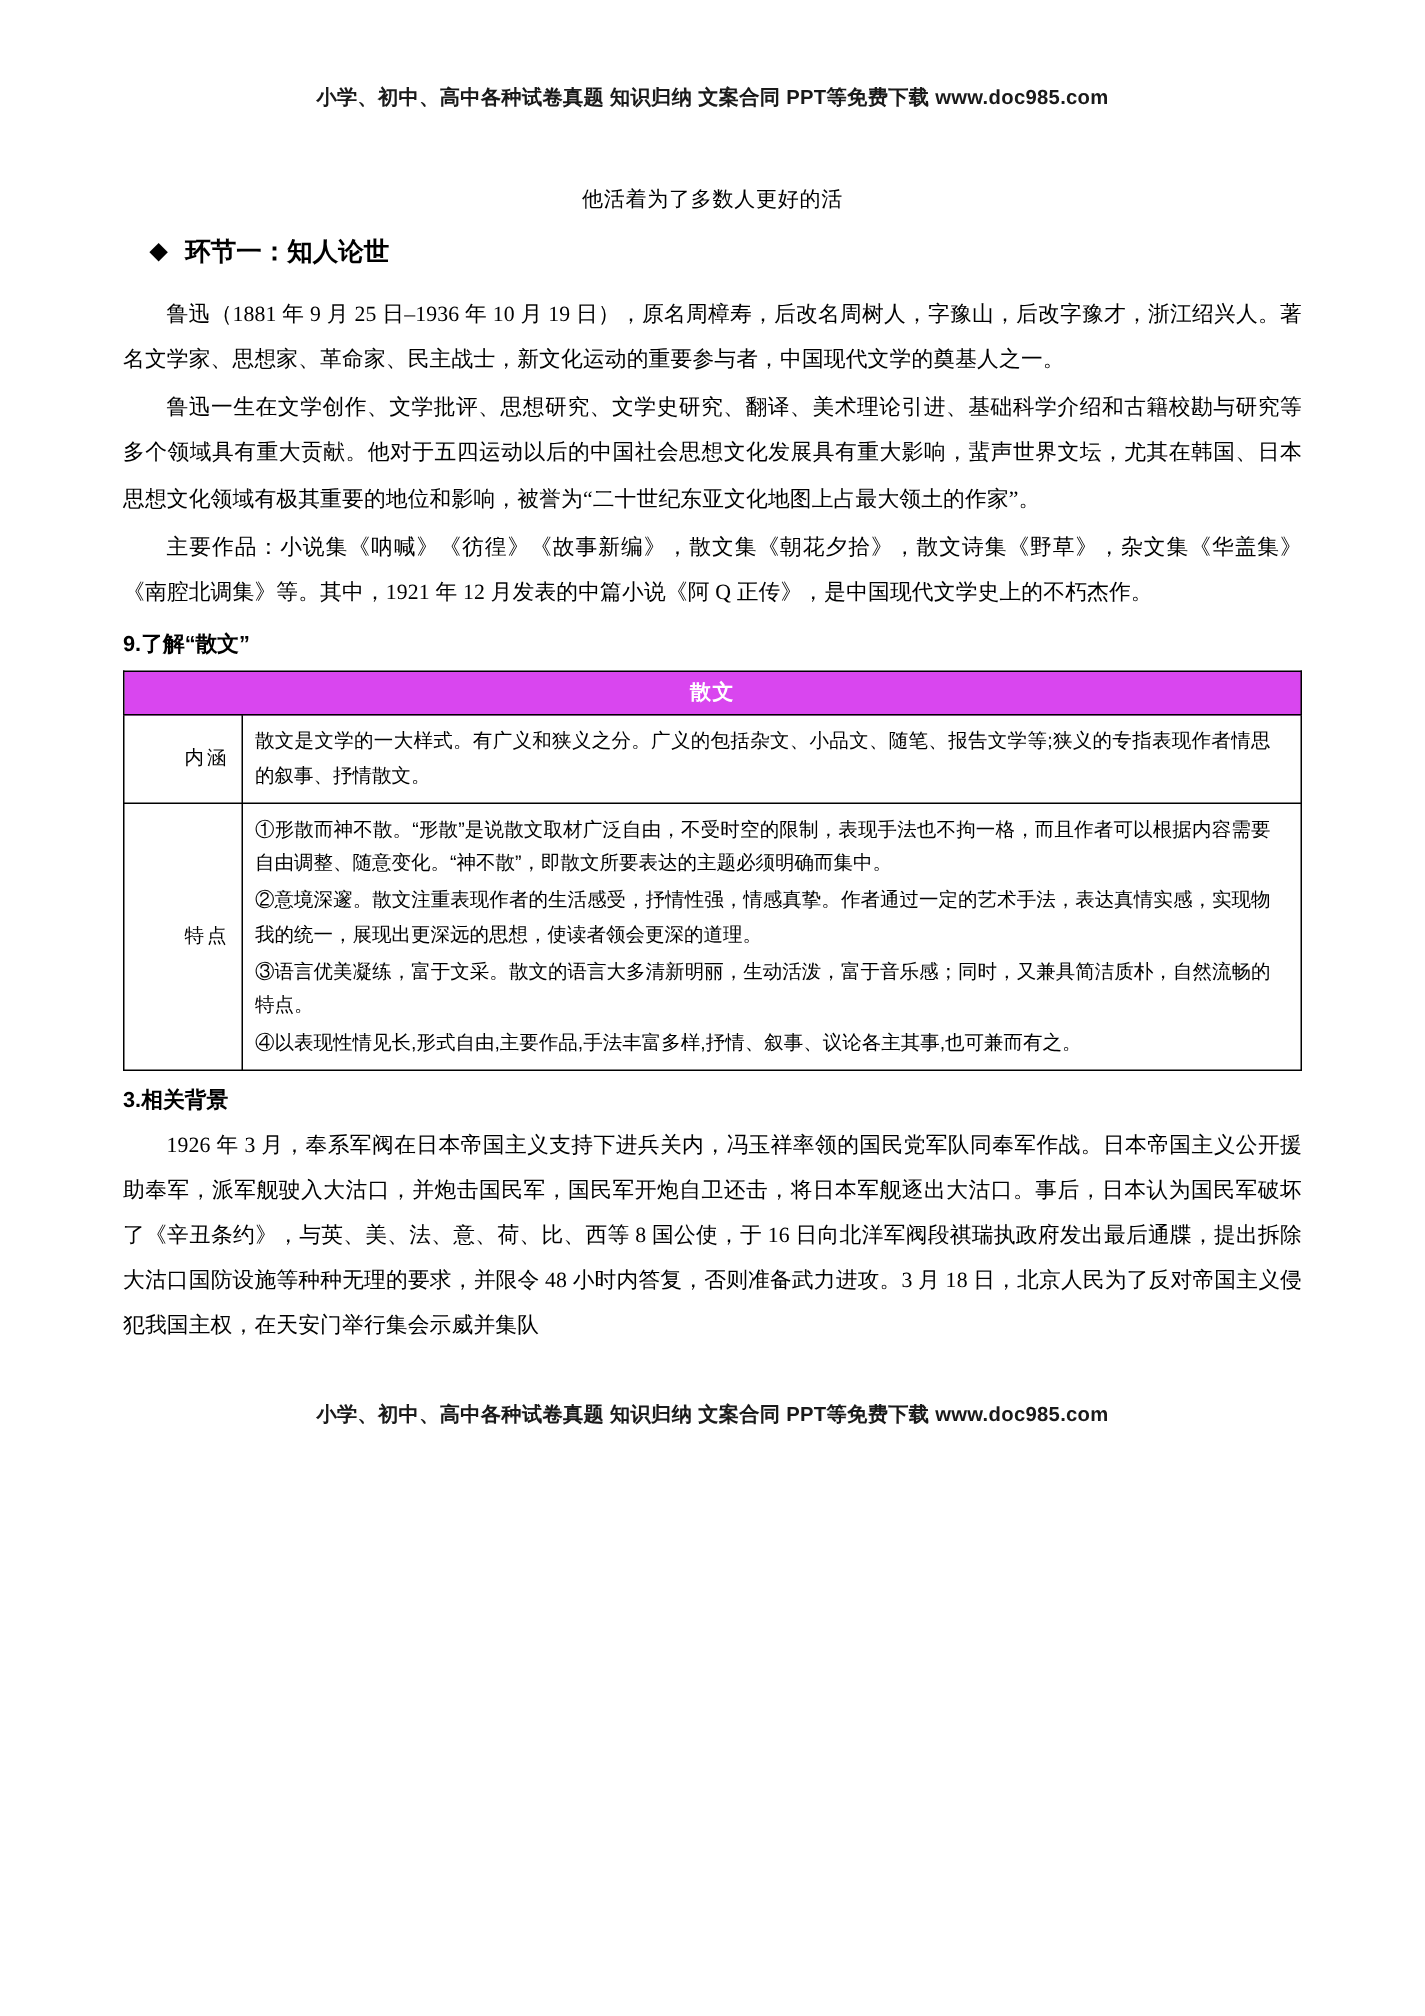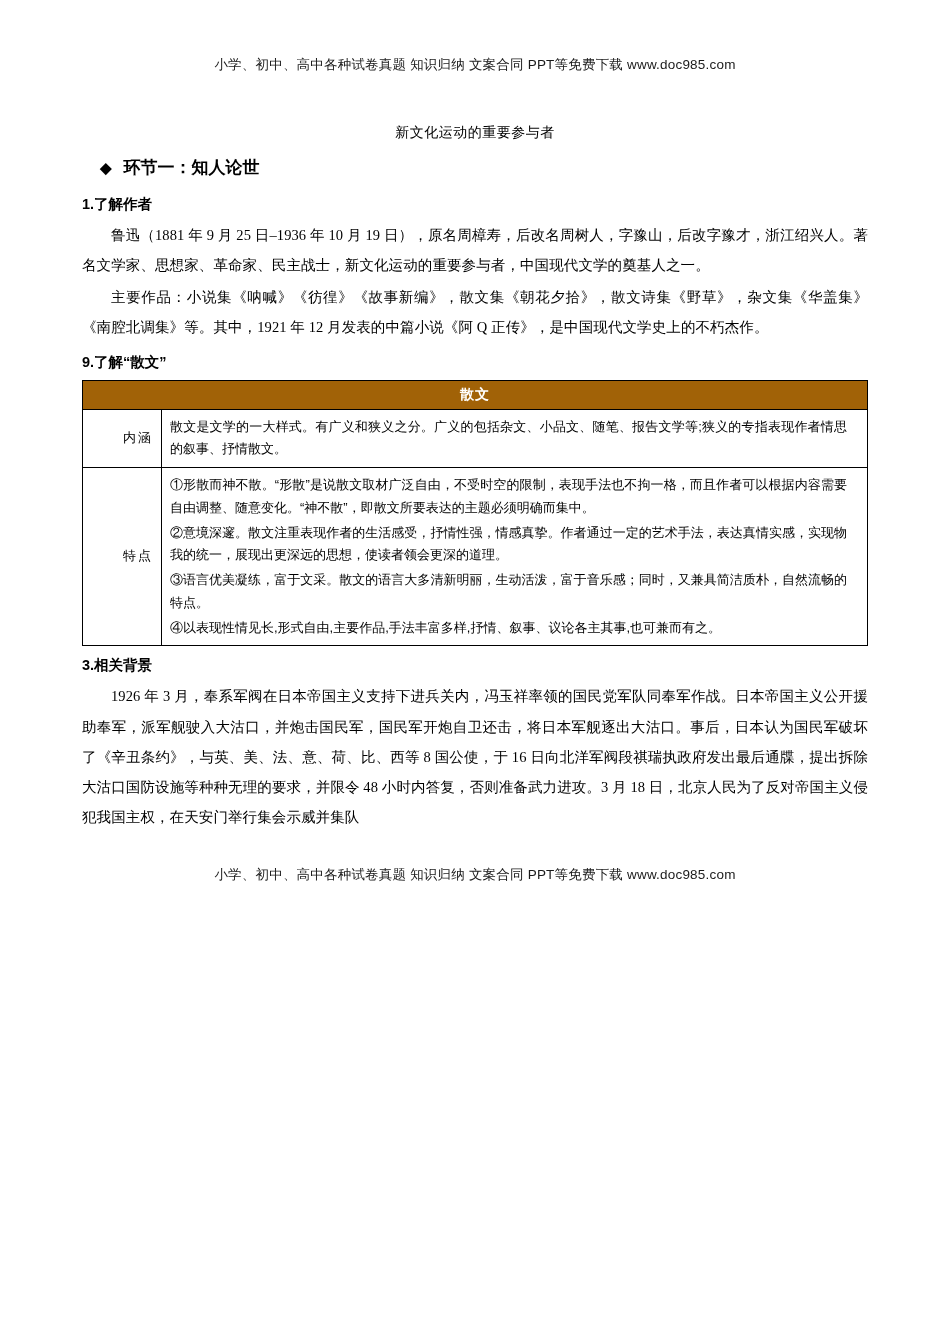--- a/index.html
+++ b/index.html
@@ -19,20 +19,21 @@
     box-sizing: border-box;
     padding: 56px 82px 30px 82px;
     position: relative;
   }
   .header-note, .footer-note {
     font-family: "Liberation Sans", sans-serif;
     font-size: 13.5px;
     color: #1a1a1a;
     text-align: center;
     letter-spacing: 0.2px;
+    font-weight: bold;
   }
   .header-note {
     margin: 0 0 50px 0;
   }
   .doc-subtitle {
     text-align: center;
     font-size: 14px;
     font-family: "Liberation Sans", sans-serif;
     margin: 0 0 14px 0;
     letter-spacing: 0.5px;
@@ -69,21 +70,21 @@
     height: 8px;
   }
   table.info-table {
     width: 100%;
     border-collapse: collapse;
     margin: 8px 0 10px 0;
     font-size: 13px;
     font-family: "Liberation Sans", sans-serif;
   }
   table.info-table th.table-title {
-    background: #a16207;
+    background: #d946ef;
     color: #ffffff;
     font-weight: bold;
     text-align: center;
     padding: 5px 0;
     border: 1px solid #000;
     font-size: 14px;
     letter-spacing: 1px;
   }
   table.info-table td {
     border: 1px solid #000;
@@ -110,29 +111,29 @@
     margin-top: 34px;
   }
 </style>
 </head>
 <body>
 
 <div class="page">
 
   <div class="header-note">小学、初中、高中各种试卷真题 知识归纳 文案合同 PPT等免费下载  www.doc985.com</div>
 
-  <div class="doc-subtitle">新文化运动的重要参与者</div>
+  <div class="doc-subtitle">他活着为了多数人更好的活</div>
 
   <div class="section-heading">
     <span class="diamond-bullet">◆</span>
     <span>环节一：知人论世</span>
   </div>
 
-  <div class="sub-heading">1.了解作者</div>
   <p class="body-text">鲁迅（1881 年 9 月 25 日–1936 年 10 月 19 日），原名周樟寿，后改名周树人，字豫山，后改字豫才，浙江绍兴人。著名文学家、思想家、革命家、民主战士，新文化运动的重要参与者，中国现代文学的奠基人之一。</p>
+  <p class="body-text">鲁迅一生在文学创作、文学批评、思想研究、文学史研究、翻译、美术理论引进、基础科学介绍和古籍校勘与研究等多个领域具有重大贡献。他对于五四运动以后的中国社会思想文化发展具有重大影响，蜚声世界文坛，尤其在韩国、日本思想文化领域有极其重要的地位和影响，被誉为“二十世纪东亚文化地图上占最大领土的作家”。</p>
   <p class="body-text">主要作品：小说集《呐喊》《彷徨》《故事新编》，散文集《朝花夕拾》，散文诗集《野草》，杂文集《华盖集》《南腔北调集》等。其中，1921 年 12 月发表的中篇小说《阿 Q 正传》，是中国现代文学史上的不朽杰作。</p>
 
   <div class="block-gap"></div>
 
   <div class="sub-heading">9.了解“散文”</div>
 
   <table class="info-table">
     <tbody>
       <tr>
         <th class="table-title" colspan="2">散文</th>

